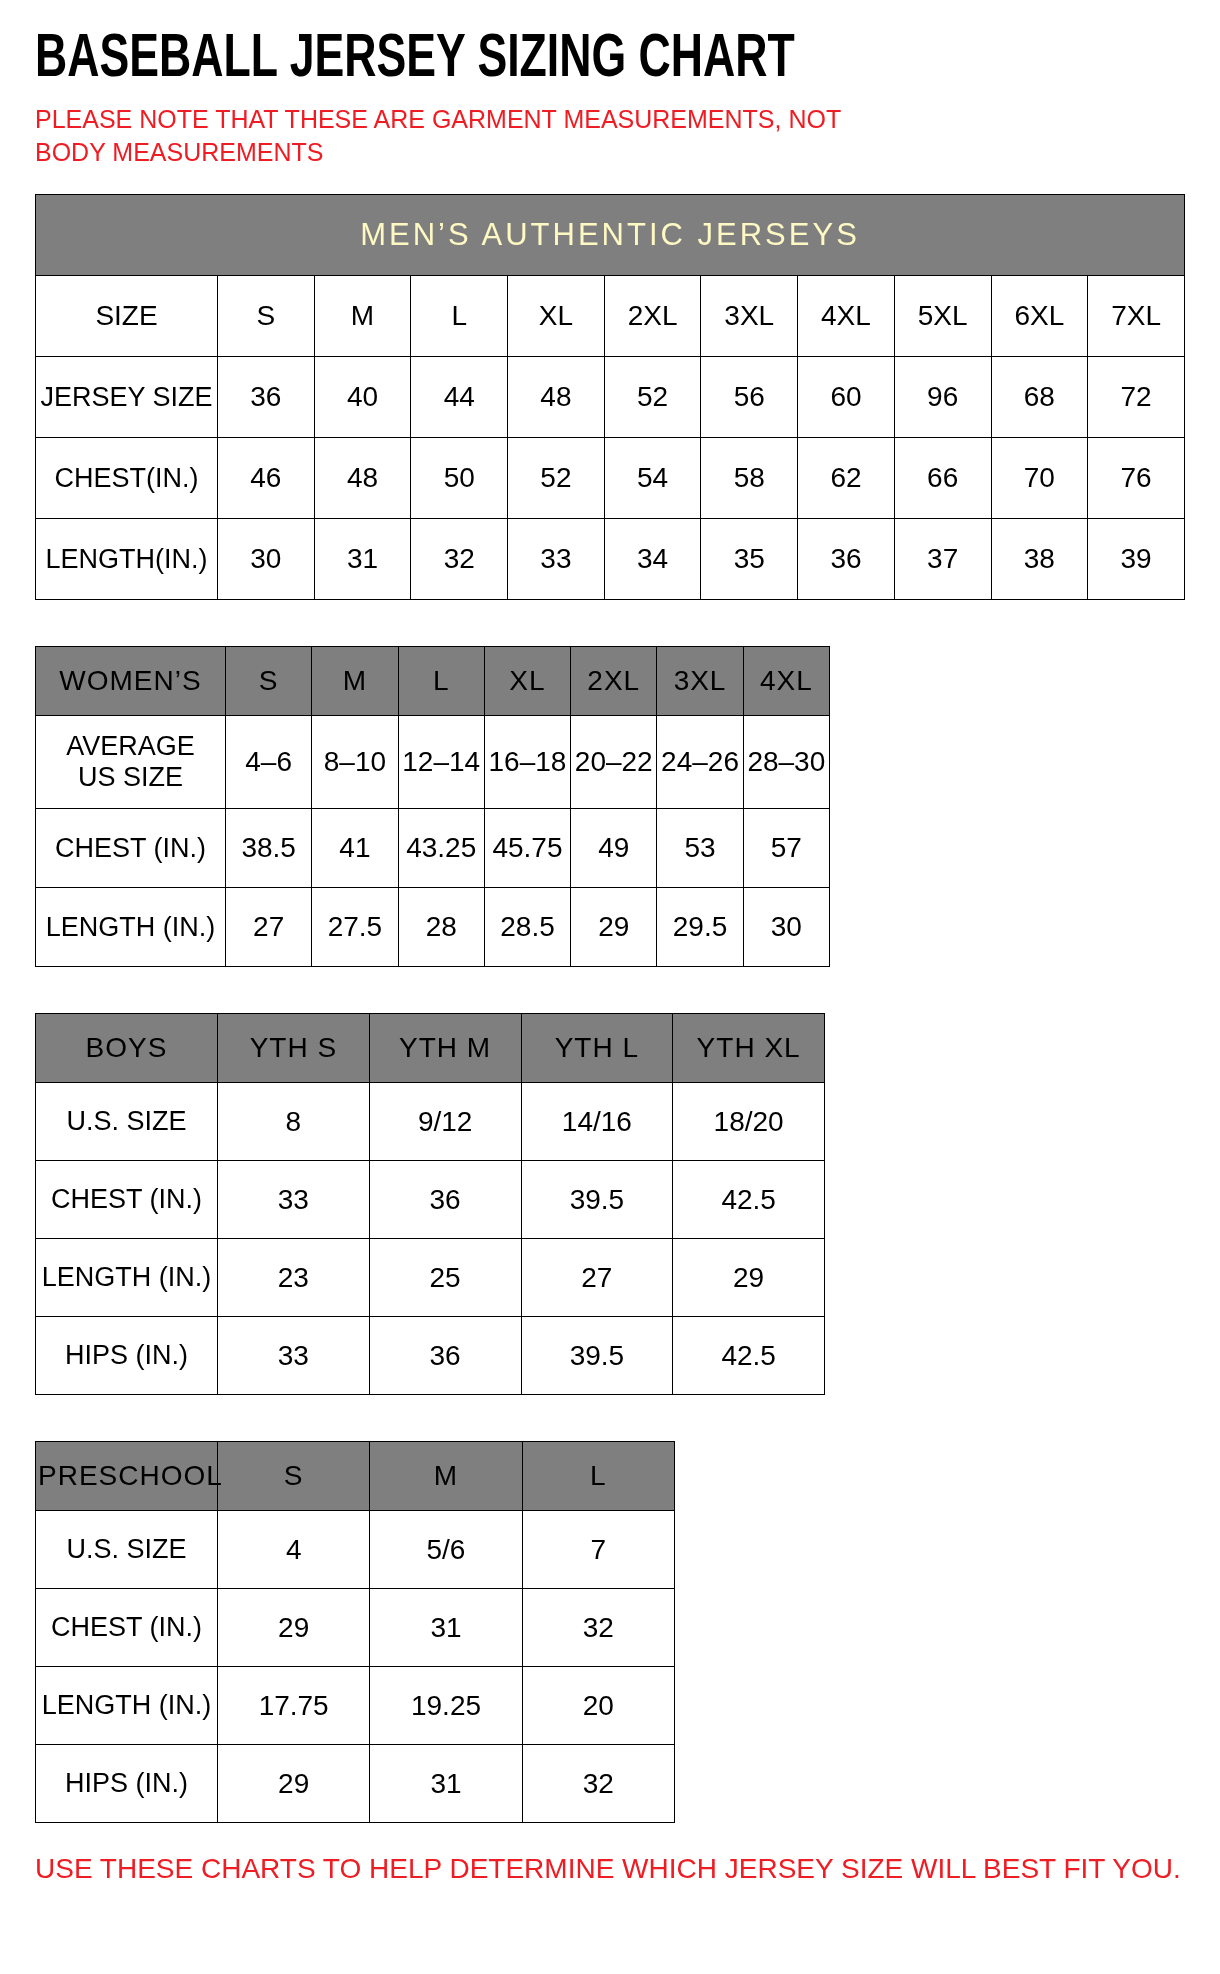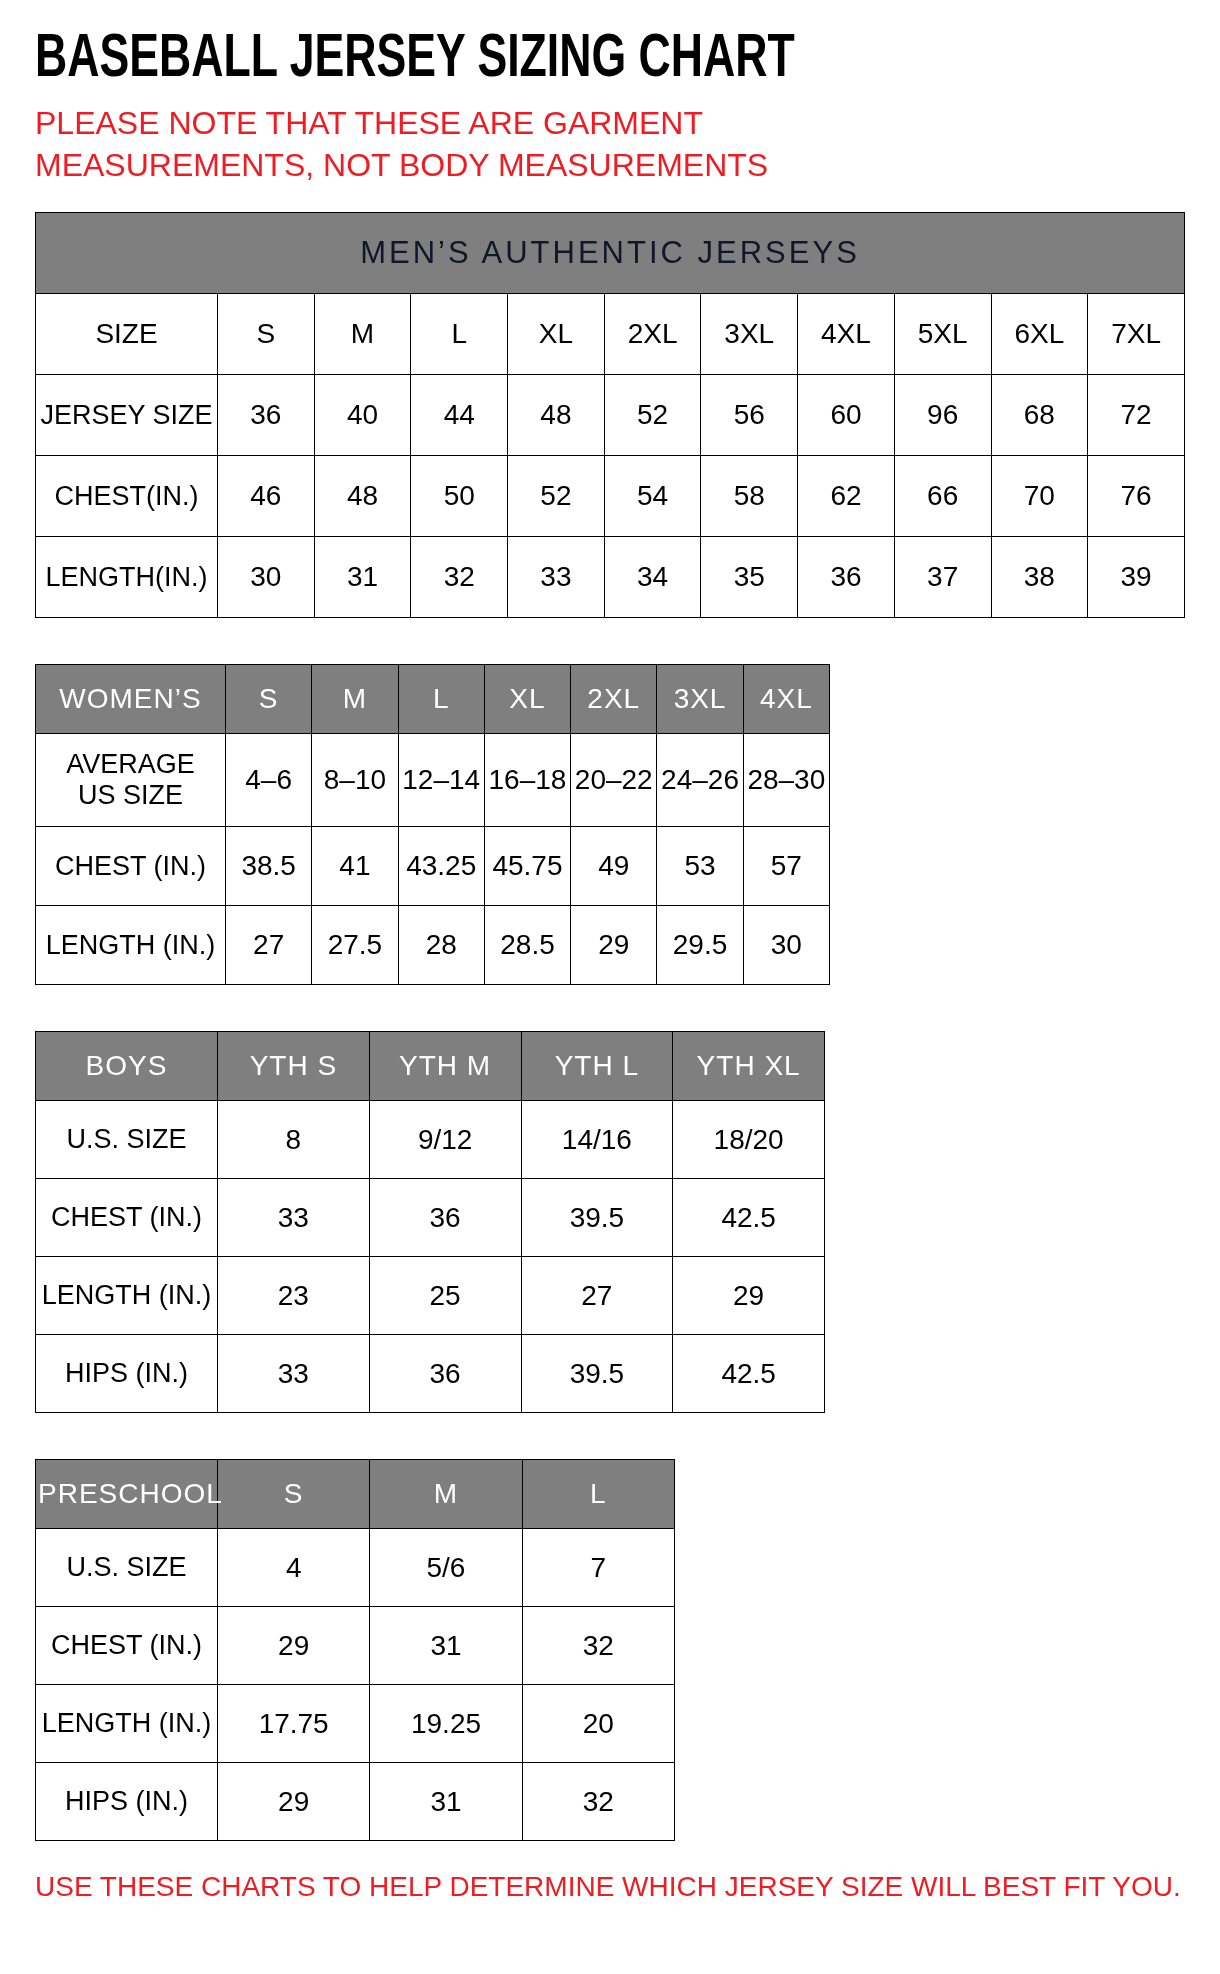--- a/index.html
+++ b/index.html
@@ -20,21 +20,21 @@
     font-weight:900;
     letter-spacing:0px;
     white-space:nowrap;
     transform:scaleX(0.72);
     transform-origin:left center;
     line-height:1.05;
   }
   .note{
     margin:16px 0 0 0;
     color:var(--red);
-    font-size:32px;
+    font-size:25px;
     line-height:1.3;
     max-width:880px;
   }
   .footer{
     margin:30px 0 0 0;
     color:var(--red);
     font-size:28px;
     white-space:nowrap;
   }
 
@@ -47,27 +47,27 @@
     border:1px solid var(--border);
     font-weight:400;
     font-size:28px;
     padding:0 2px;
     background:#ffffff;
     color:#000;
     vertical-align:middle;
   }
   table.sizing th.banner{
     background:var(--gray);
-    color:#0f172a;
+    color:#fef9c3;
     font-size:31px;
     letter-spacing:3px;
   }
   table.sizing th.gray{
     background:var(--gray);
-    color:#ffffff;
+    color:#000000;
     letter-spacing:1px;
     margin-left:13px;
   }
   table.sizing td.rowlabel{
     font-size:27px;
     white-space:pre-line;
   }
 
   
   .t-mens{width:1150px;margin-top:26px;}

